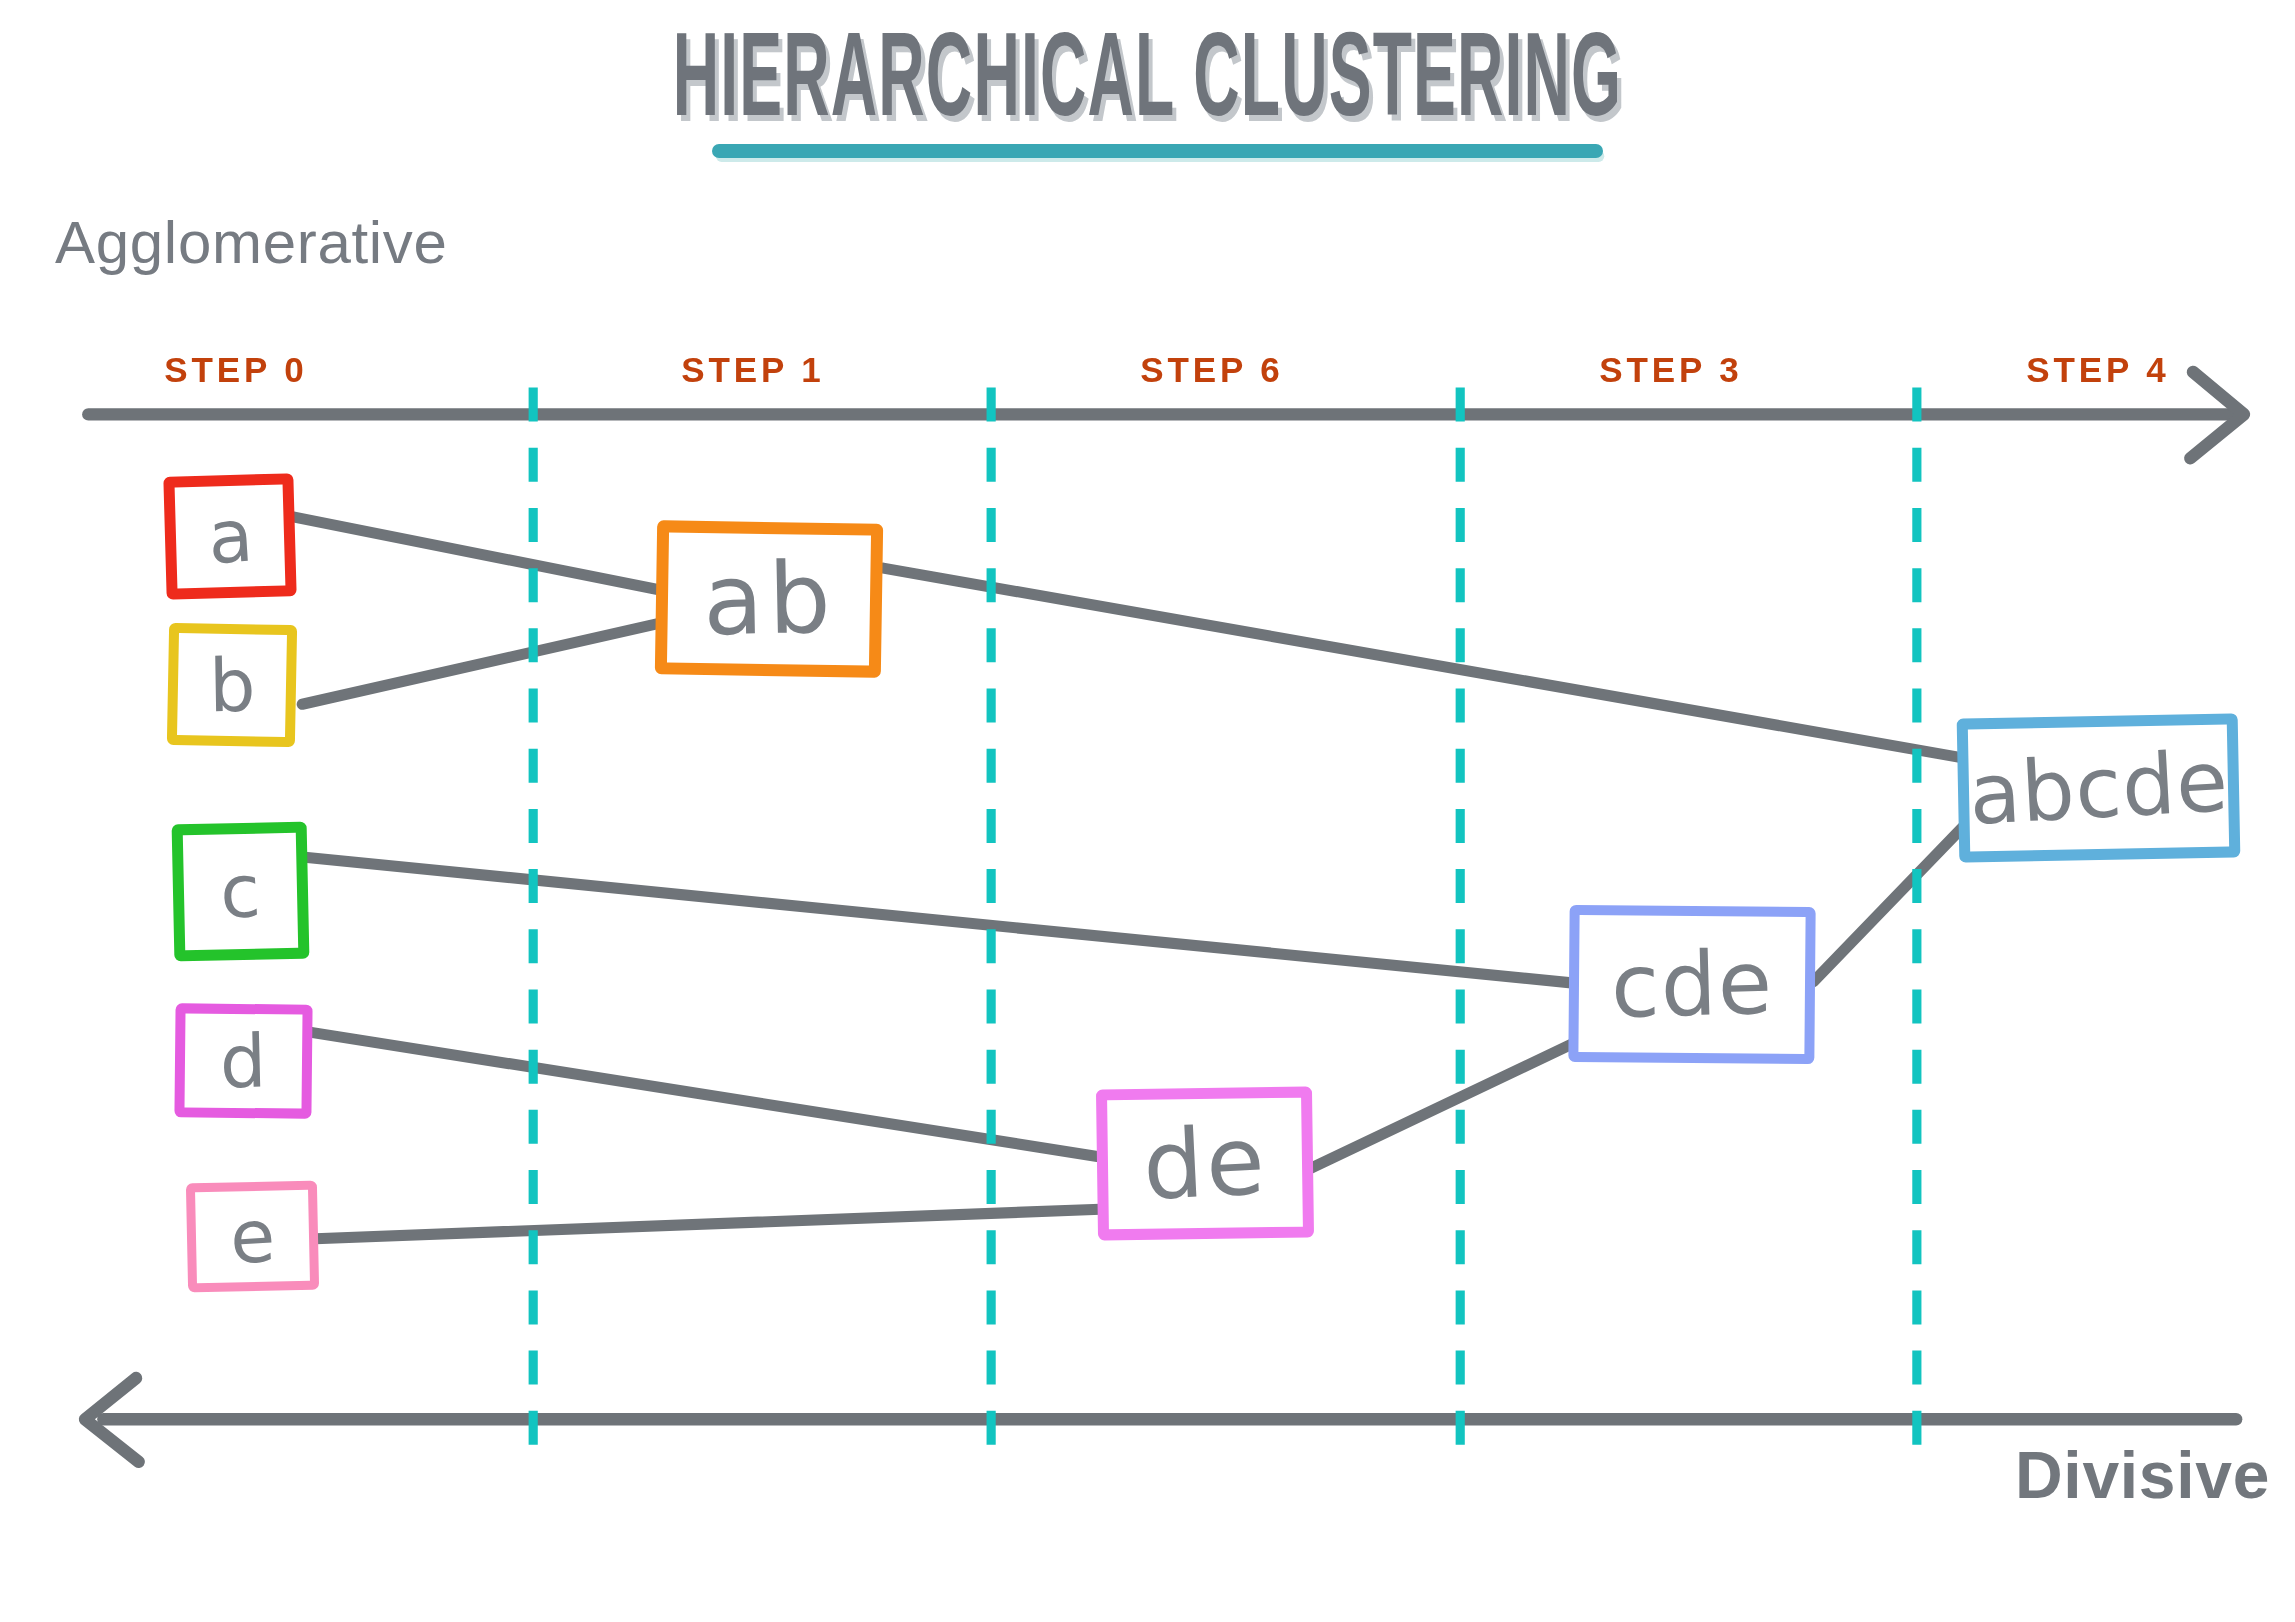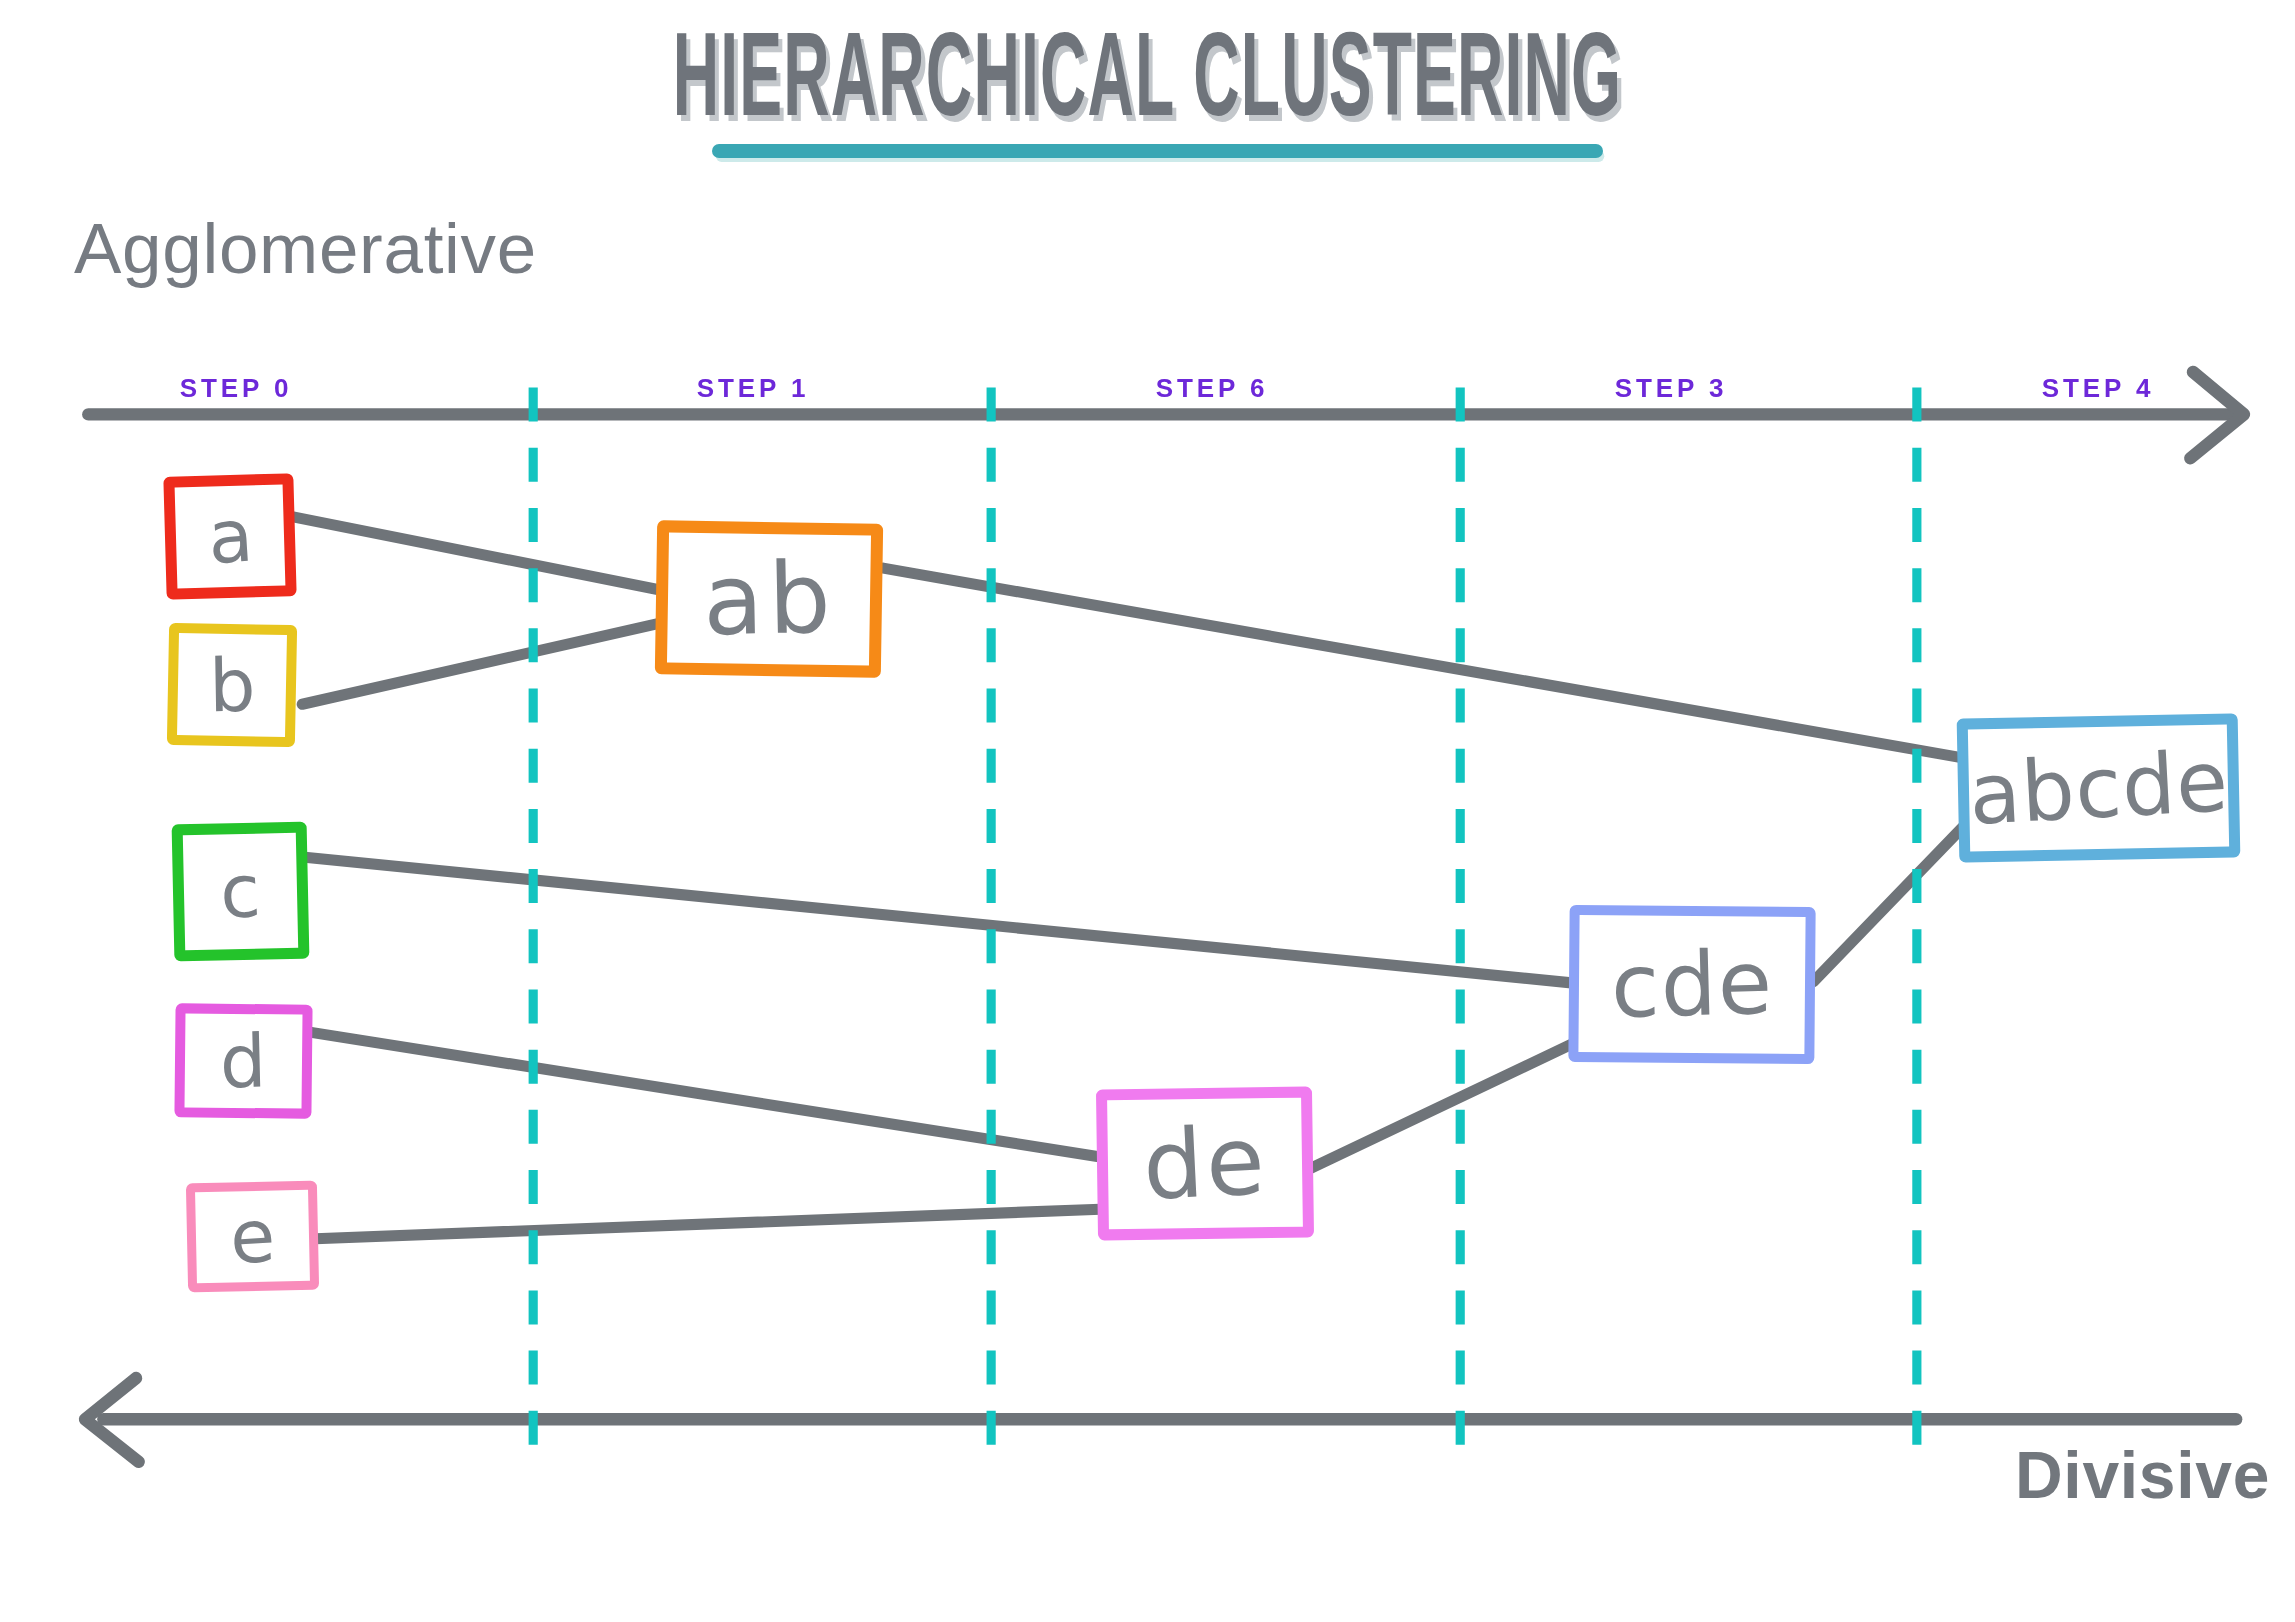--- a/index.html
+++ b/index.html
@@ -24,35 +24,35 @@
     text-shadow:4.6px 3.9px 0 #c3c7cb;
     font-family:"Liberation Sans", sans-serif;
   }
   .title-underline{
     position:absolute;left:712px;top:144px;width:891px;height:13.7px;
     border-radius:7.9px;
     box-shadow:2.6px 5.2px 0 -1.3px #cdeaea;
   }
   
   .agglomerative{
-    position:absolute;left:74px;top:208px;
-    font-size:71px;color:#767b82;font-weight:400;
+    position:absolute;left:55px;top:208px;
+    font-size:60px;color:#767b82;font-weight:400;
     letter-spacing:0.7px;
   }
   .divisive{
     position:absolute;left:2015px;top:1437px;
     font-size:66px;color:#72777d;font-weight:700;
     letter-spacing:0.7px;
   }
   
   .step-label{
-    position:absolute;top:373px;
+    position:absolute;top:350px;
     transform:translateX(-50%);
-    font-size:26px;font-weight:700;letter-spacing:3.9px;
-    color:#6d28d9;
+    font-size:35px;font-weight:700;letter-spacing:3.9px;
+    color:#c2410c;
     transform-origin:center;
   }
   .s0{left:236px;}.s1{left:753px;}.s2{left:1212px;}.s3{left:1671px;}.s4{left:2098px;}
   
   svg.overlay{position:absolute;left:0;top:0;}
   
   .node{
     position:absolute;
     background:#ffffff;
     display:flex;align-items:center;justify-content:center;

